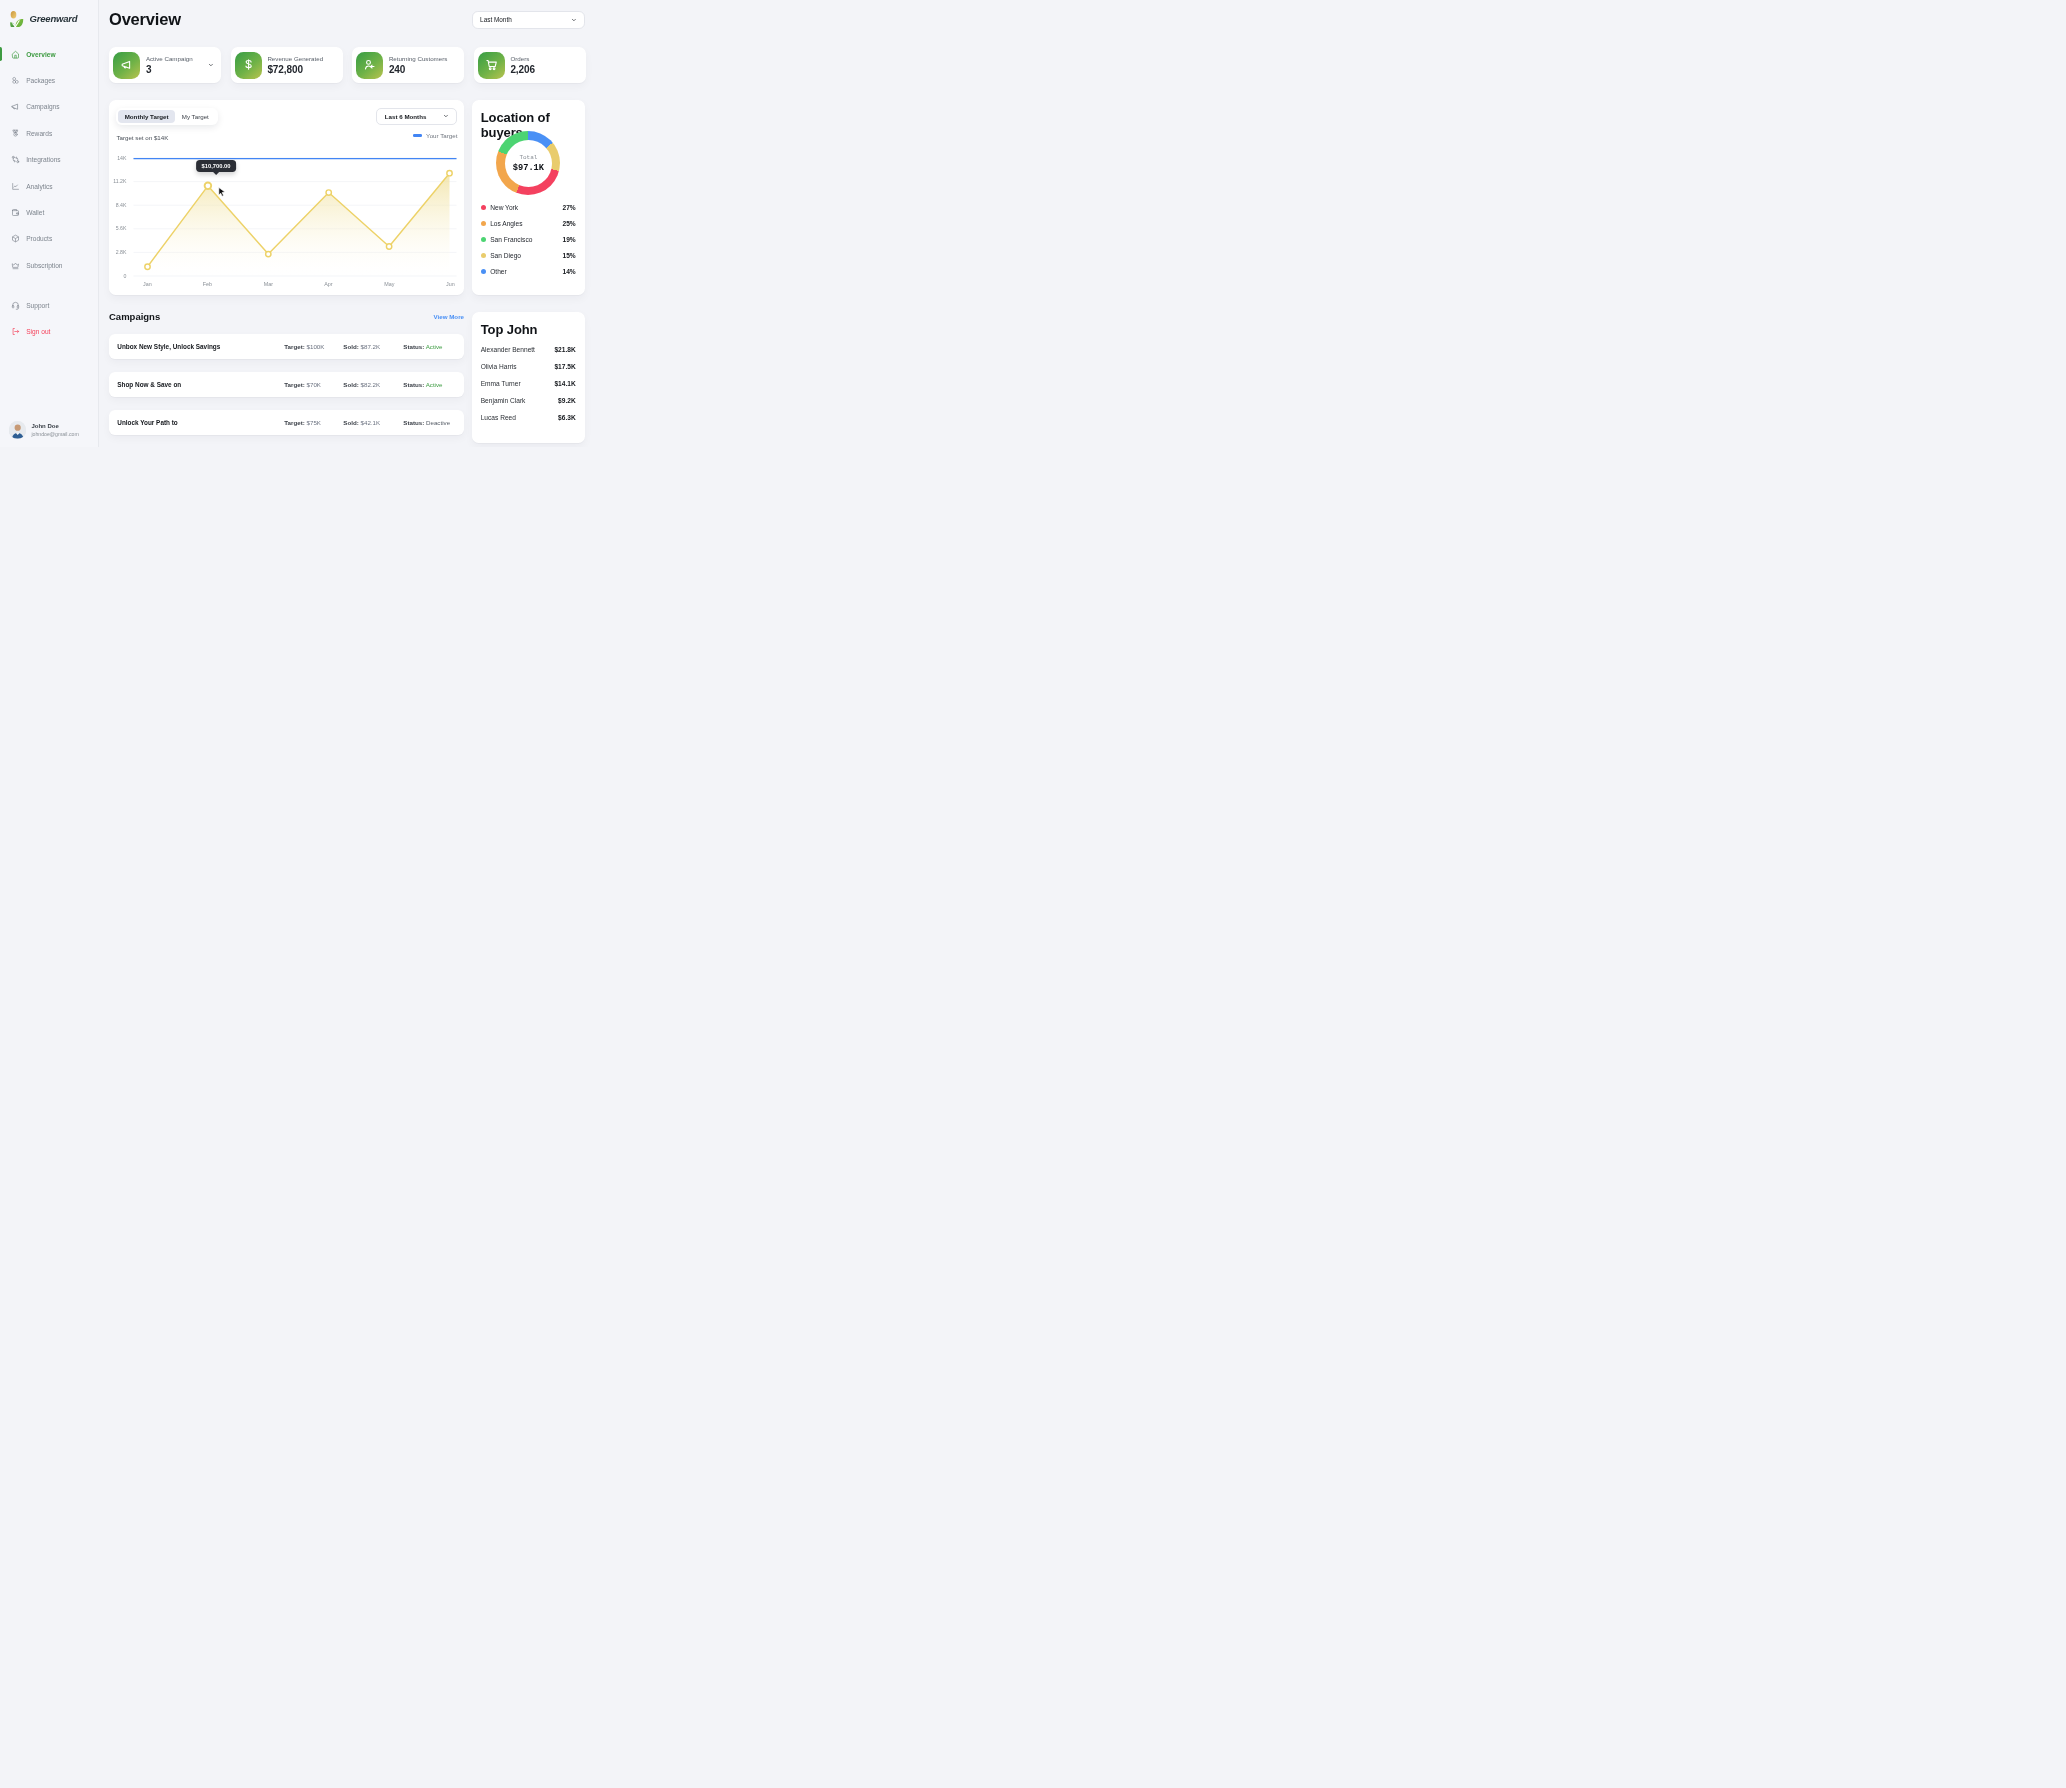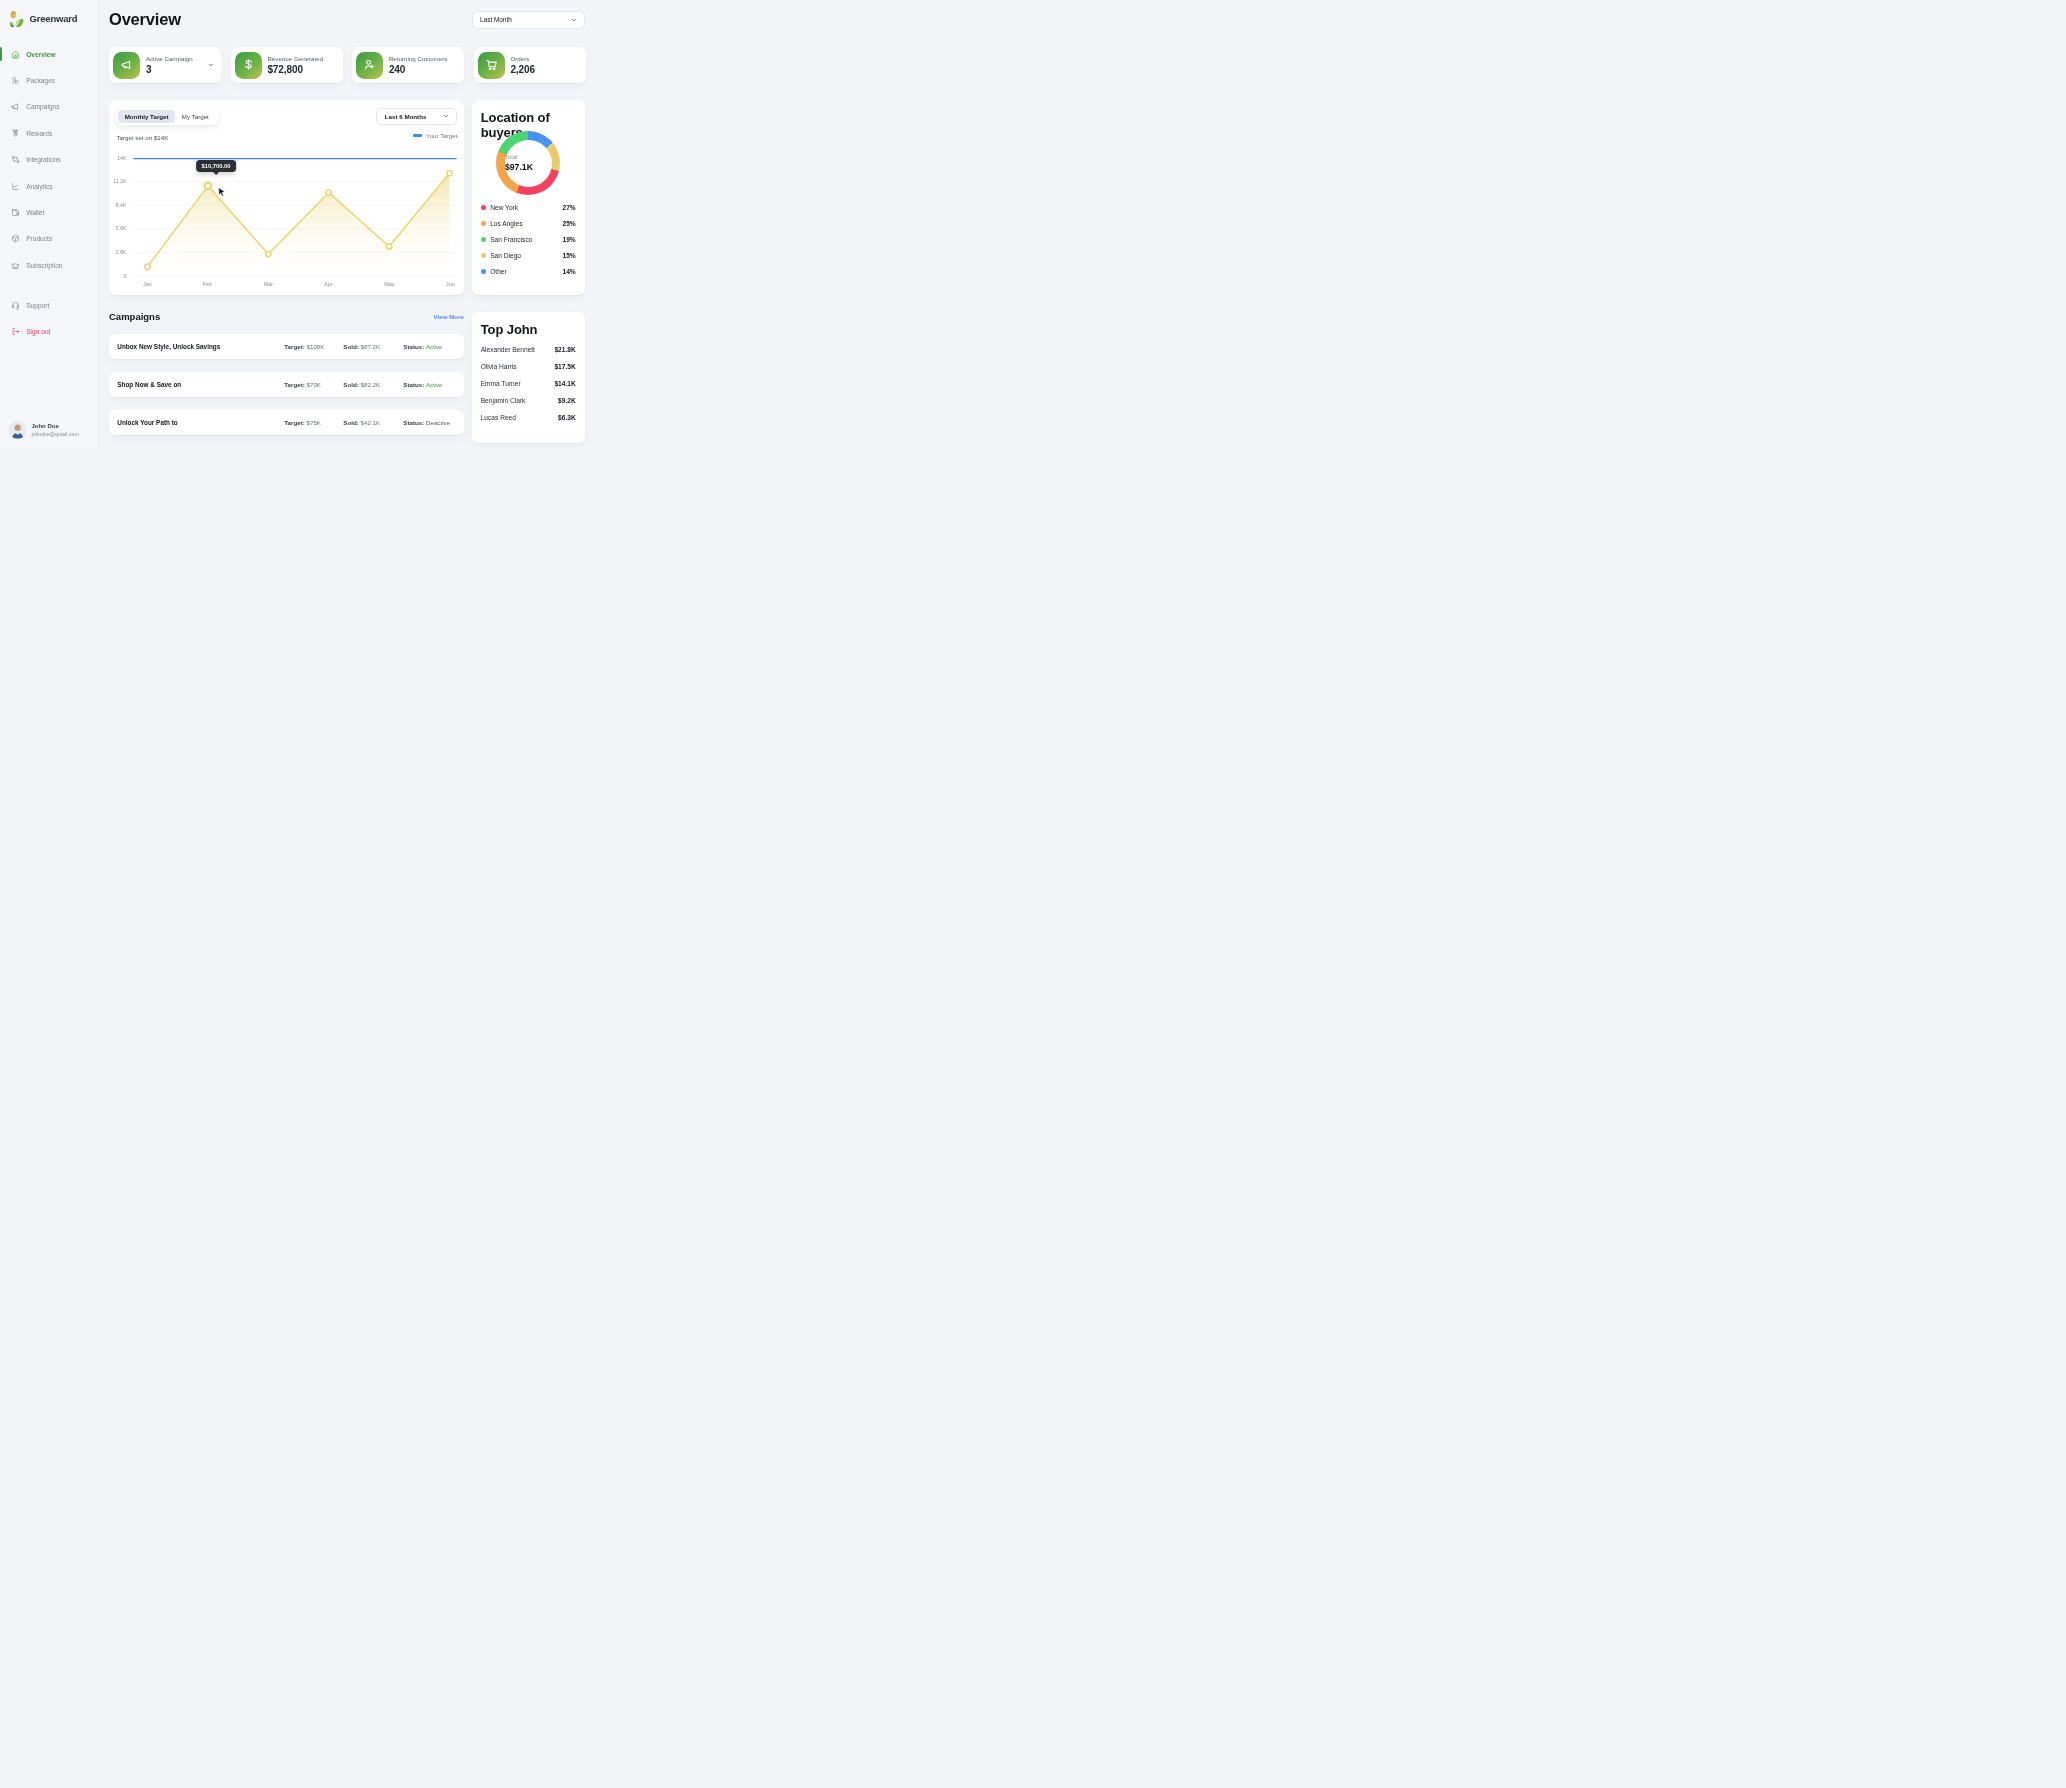--- a/index.html
+++ b/index.html
@@ -3,21 +3,21 @@
 <meta charset="utf-8">
 <title>Greenward — Overview</title>
 <style>
   * { margin:0; padding:0; box-sizing:border-box; }
   html,body { background:#F3F4F8; }
   body { font-family:"Liberation Sans","DejaVu Sans",sans-serif; color:#23272E; }
   .app { position:relative; width:595px; height:447px; background:#F3F4F8; overflow:hidden; }
 
   
   .sidebar { position:absolute; left:0; top:0; width:99px; height:100%; border-right:0.4px solid #E7E9EE; background:#F5F6FA; }
-  .logo-row { display:flex; align-items:center; gap:4.1px; padding:10.7px 0 0 9px; }
+  .logo-row { display:flex; align-items:center; gap:4.1px; padding:10.7px 0 0 9px;font-style:italic; }
   .logo-mark { width:16.5px; height:16.5px; flex:none; }
   .logo-text { font-size:9.5px; font-weight:800; color:#263238; letter-spacing:-0.2px; }
   .nav { list-style:none; margin-top:20px; position:relative; }
   .nav li { position:relative; display:flex; align-items:center; gap:6.2px; height:14px; margin-bottom:12.4px; padding-left:11px; color:#7E858E; font-size:6.6px; font-weight:500; cursor:pointer; }
   .nav li svg { width:9px; height:9px; flex:none; }
   .nav li.active { color:#3E9B42; font-weight:700; }
   .nav li.active::before { content:""; position:absolute; left:0; top:0; width:1.7px; height:14px; background:#3E9B42; border-radius:0 1.7px 1.7px 0; }
   .nav li.gap-top { margin-top:26px; }
   .nav li.danger { color:#F5415A; }
   .profile { position:absolute; left:9px; bottom:8.3px; display:flex; align-items:center; gap:5px; }
@@ -64,21 +64,21 @@
   .xlabels span:nth-child(5){left:256px;} .xlabels span:nth-child(6){left:317px;}
   .tooltip { position:absolute; left:107px; top:60px; transform:translateX(-50%); background:#2B2E35; color:#fff; font-size:5.8px; font-weight:700; padding:2.9px 5.4px; border-radius:3.7px; white-space:nowrap; box-shadow:0 2.5px 5.8px rgba(0,0,0,.18); }
   .tooltip::after { content:""; position:absolute; left:50%; bottom:-3.3px; transform:translateX(-50%); border:3.7px solid transparent; border-top-color:#2B2E35; border-bottom:none; }
   .cursor-arrow { position:absolute; left:109px; top:87px; width:9px; height:10px; }
 
   
   .loc-card { position:absolute; right:10.3px; top:100px; width:113px; height:195px; background:#fff; border-radius:6.6px; box-shadow:0 0.4px 0.8px rgba(16,24,40,.03),0 3.3px 9px rgba(16,24,40,.04); padding:10px 9px; }
   .card-title { font-size:13px; font-weight:800; color:#111418; letter-spacing:-0.1px; }
   .donut-wrap { position:absolute; left:50%; top:31px; transform:translateX(-50%); width:64px; height:64px; }
   .donut { width:64px; height:64px; border-radius:50%; }
-  .donut-hole { position:absolute; left:8.7px; top:8.7px; width:47px; height:47px; border-radius:50%; background:#fff; display:flex; flex-direction:column; align-items:flex-start; justify-content:center; gap:1.7px; }
+  .donut-hole { position:absolute; left:8.7px; top:8.7px; width:47px; height:47px; border-radius:50%; background:#fff; display:flex; flex-direction:column; align-items:center; justify-content:center; gap:1.7px;font-family:Liberation Mono, monospace; }
   .donut-total-label { font-size:6px; color:#8A9097; }
   .donut-total-value { font-size:8.7px; font-weight:800; color:#0E1116; }
   .loc-legend { position:absolute; left:9px; right:9px; top:104px; display:flex; flex-direction:column; gap:9px; }
   .loc-row { display:flex; align-items:center; gap:4.5px; }
   .loc-dot { width:5px; height:5px; border-radius:50%; flex:none; }
   .loc-name { font-size:6.6px; color:#23272E; }
   .loc-pct { margin-left:auto; font-size:6.6px; font-weight:700; color:#15181D; }
 
   
   .campaigns-head { position:absolute; left:10px; top:311px; width:355px; display:flex; align-items:center; justify-content:space-between; }

